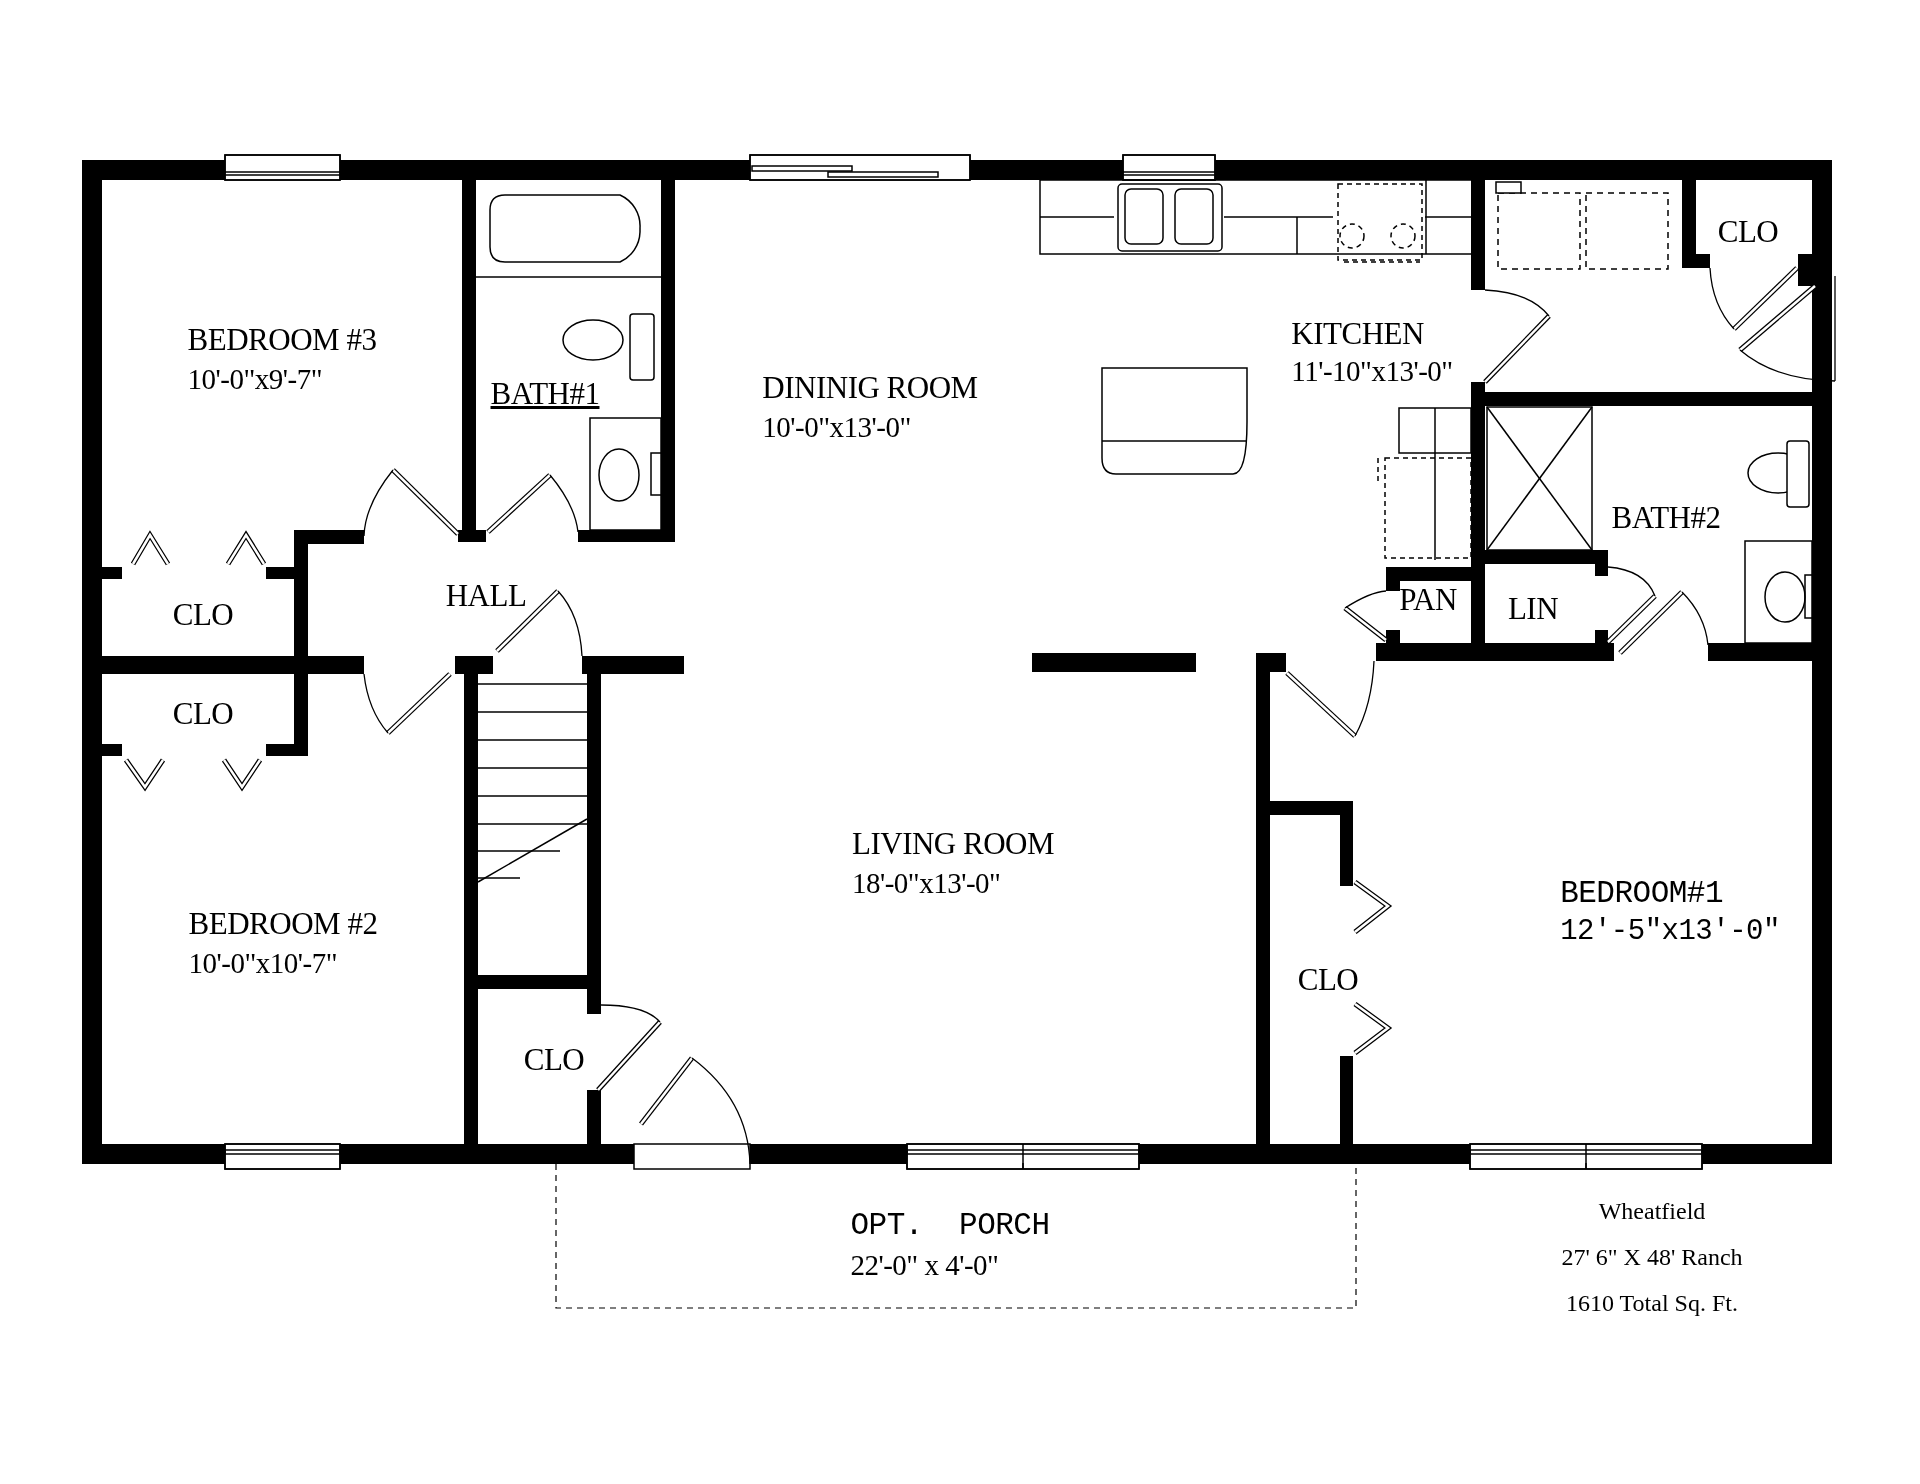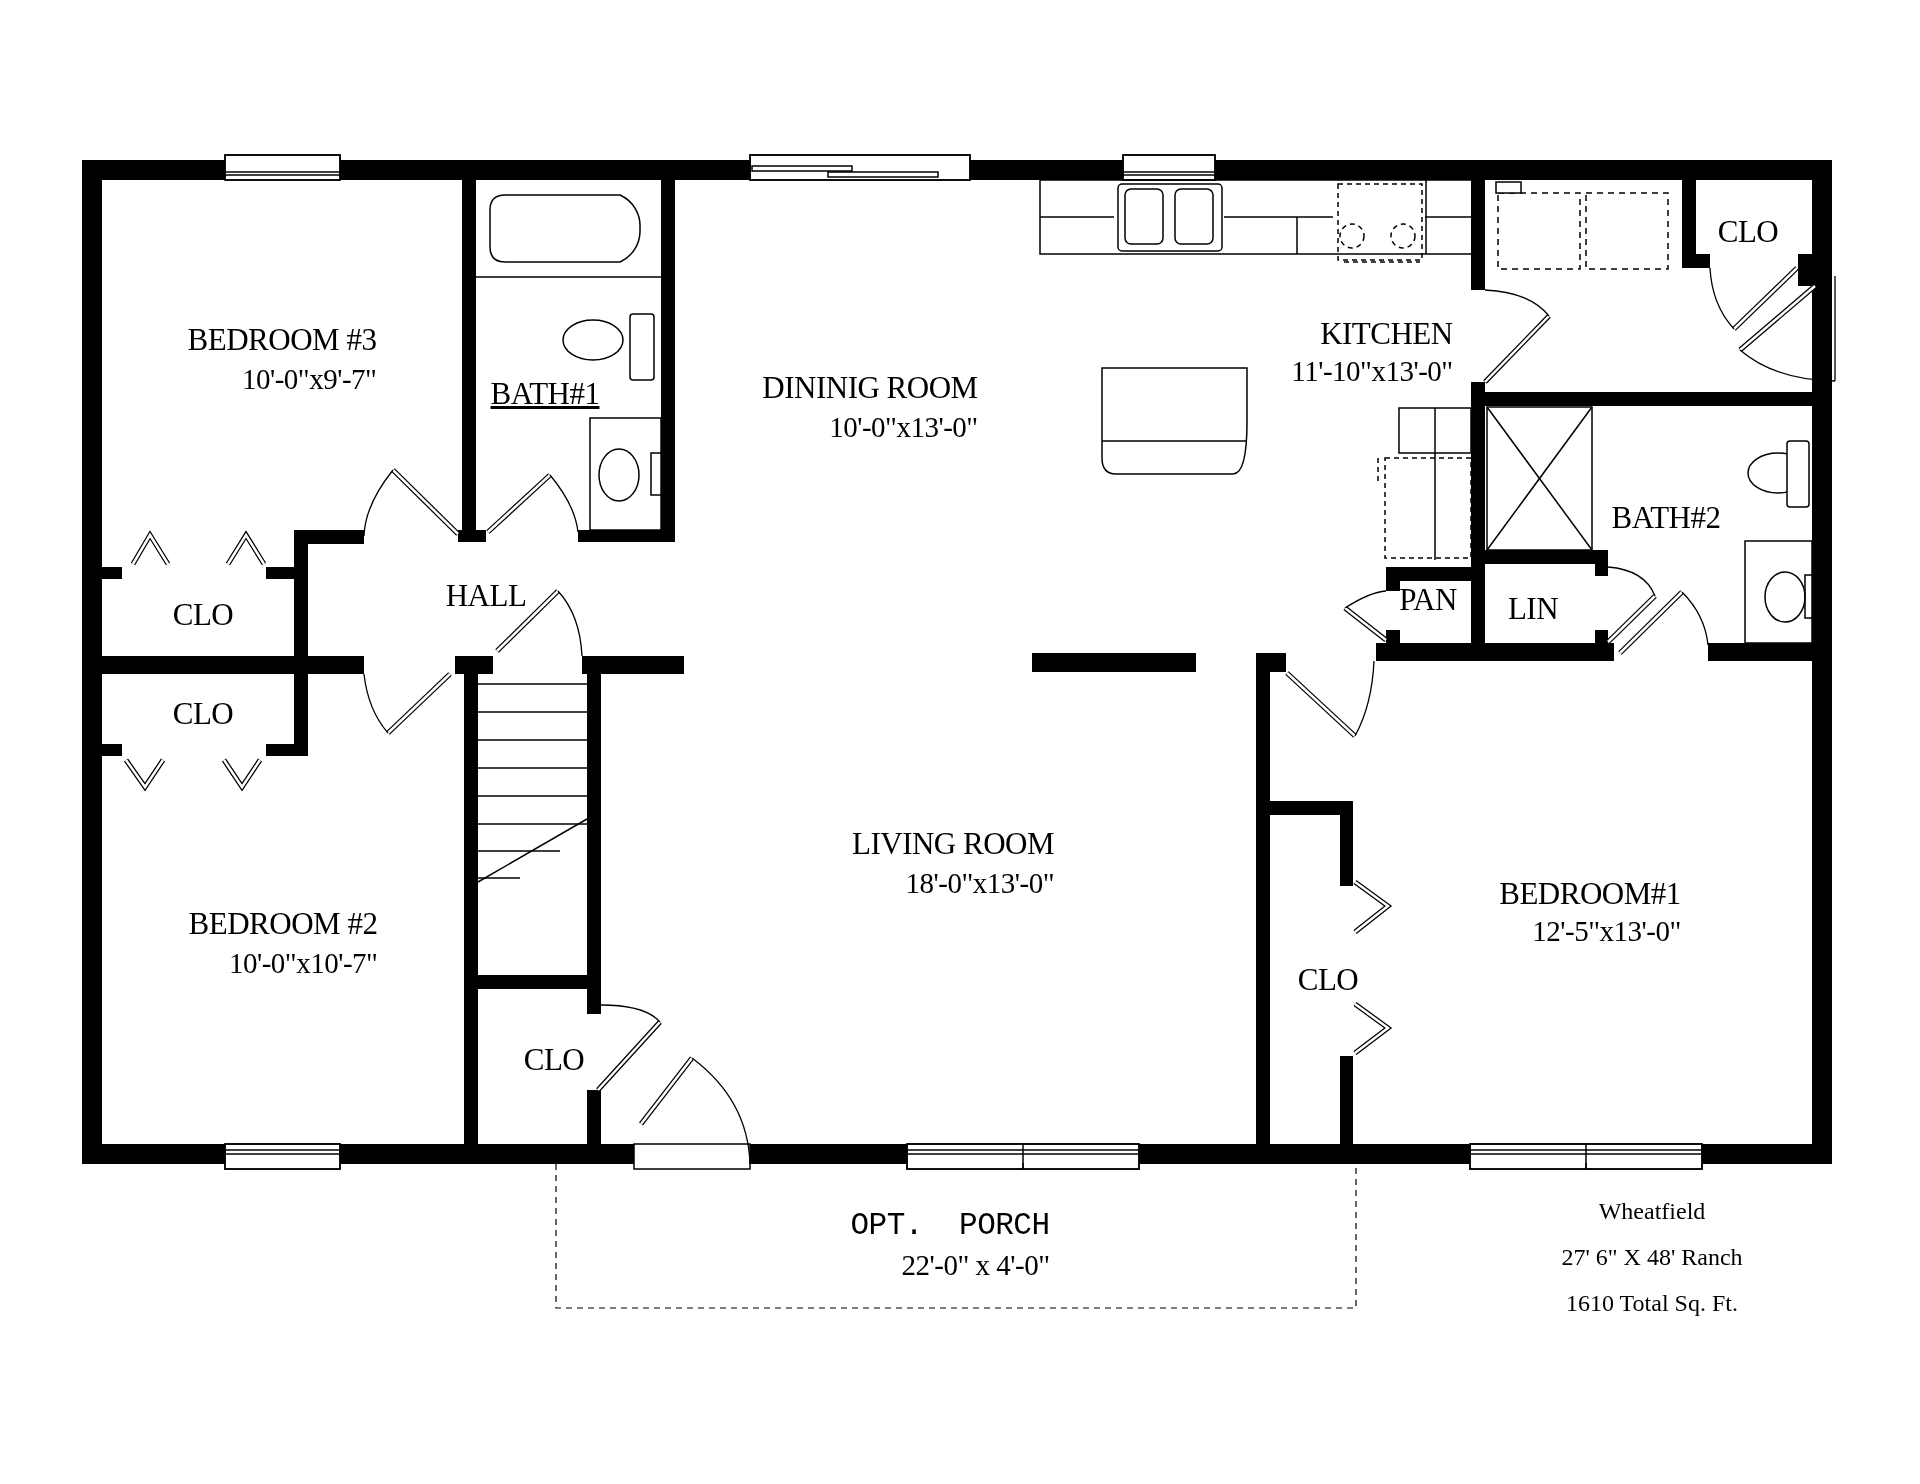--- a/index.html
+++ b/index.html
@@ -1,18 +1,18 @@
 <!DOCTYPE html>
 <html><head>
 <meta charset="utf-8">
 <style>
   html, body { margin:0; padding:0; background:#ffffff; }
   body { width:1920px; height:1484px; position:relative; overflow:hidden; font-family:"Liberation Serif", serif; color:#000; }
   #plan { position:absolute; left:0; top:0; width:1920px; height:1484px; }
-  .lbl { position:absolute; text-align:right; white-space:nowrap; line-height:1; transform:translateX(-50%); letter-spacing:-0.5px; }
+  .lbl { position:absolute; text-align:left; white-space:nowrap; line-height:1; transform:translateX(-50%); letter-spacing:-0.5px; }
   .lbl .name { display:block; font-size:31px; }
   .lbl .dim { display:block; font-size:29px; margin-top:10px; }
   .info { position:absolute; left:1652px; top:1188px; text-align:center; transform:translateX(-50%); font-size:24px; line-height:46px; white-space:nowrap; }
 </style>
 </head>
 <body>
 
 <svg id="plan" viewBox="0 0 1920 1484" xmlns="http://www.w3.org/2000/svg">
 
   <g fill="#000">
@@ -317,21 +317,21 @@
 <div class="lbl" style="left:554px; top:1044px;">
   <span class="name">CLO</span>
 </div>
 <div class="lbl" style="left:953px; top:828px;">
   <span class="name">LIVING ROOM</span>
   <span class="dim">18'-0"x13'-0"</span>
 </div>
 <div class="lbl" style="left:1328px; top:964px;">
   <span class="name">CLO</span>
 </div>
-<div class="lbl" style="left:1590px; top:878px;">
+<div class="lbl" style="left:1670px; top:878px;font-family:Liberation Mono, monospace;">
   <span class="name">BEDROOM#1</span>
   <span class="dim" style="margin-top:8px;">12'-5"x13'-0"</span>
 </div>
 <div class="lbl" style="left:950px; top:1210px;">
   <span class="name" style="white-space:pre;font-family:Liberation Mono, monospace;">OPT.  PORCH</span>
   <span class="dim">22'-0" x 4'-0"</span>
 </div>
 
 <div class="info">
   <div>Wheatfield</div>

